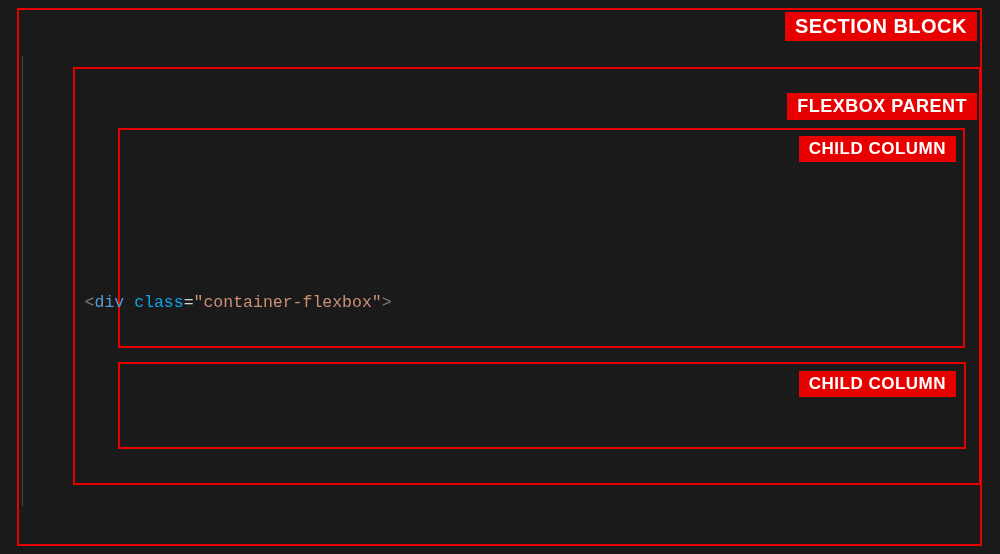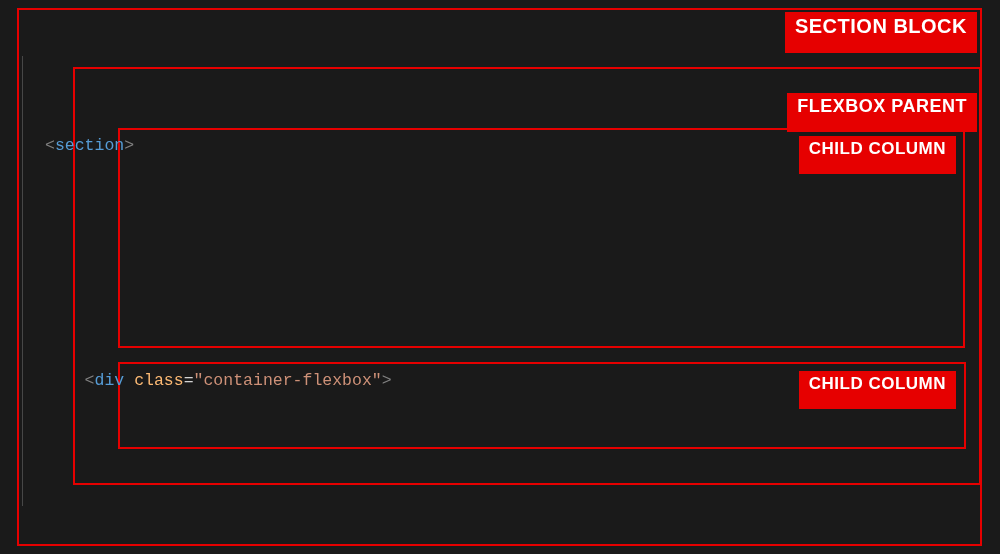--- a/index.html
+++ b/index.html
@@ -49,21 +49,21 @@
     width: 848px;
     height: 87px;
   }
 
   .label {
     position: absolute;
     background: #e60000;
     color: #fff;
     font-family: Arial, Helvetica, sans-serif;
     font-weight: 700;
-    padding: 4px 10px 17px;
+    padding: 4px 10px 5px;
     letter-spacing: 0.5px;
     line-height: 1;
     white-space: nowrap;
   }
   .label-section {
     top: 12px;
     right: 23px;
     font-size: 20px;
   }
   .label-parent {
@@ -101,21 +101,21 @@
     left: 22px;
     top: 56px;
     width: 1px;
     height: 450px;
     background: #ffffff33;
   }
 
   
   .bracket   { color: #808080; }
   .tag       { color: #569cd6; }
-  .attr      { color: #fdba74; }
+  .attr      { color: #0ea5e9; }
   .eq        { color: #d4d4d4; }
   .string    { color: #ce9178; }
 
   .gap { height: 12px; }
 
 </style>
 </head>
 <body>
 
 <div class="box box-section"></div>
@@ -126,21 +126,20 @@
 <div class="label label-section">SECTION BLOCK</div>
 <div class="label label-parent">FLEXBOX PARENT</div>
 <div class="label label-child1">CHILD COLUMN</div>
 <div class="label label-child2">CHILD COLUMN</div>
 
 <div class="indent-guide"></div>
 
 <div class="code">
 
   
-  <span class="line"><span class="bracket">&lt;</span><span class="tag">section</span><span class="bracket">&gt;</span></span>
 
   <span class="line"> </span>
 
   
   <span class="line">    <span class="bracket">&lt;</span><span class="tag">div</span> <span class="attr">class</span><span class="eq">=</span><span class="string"><span>"</span><span>container-flexbox</span><span>"</span></span><span class="bracket">&gt;</span></span>
 
   <span class="line gap"></span>
 
   
   

